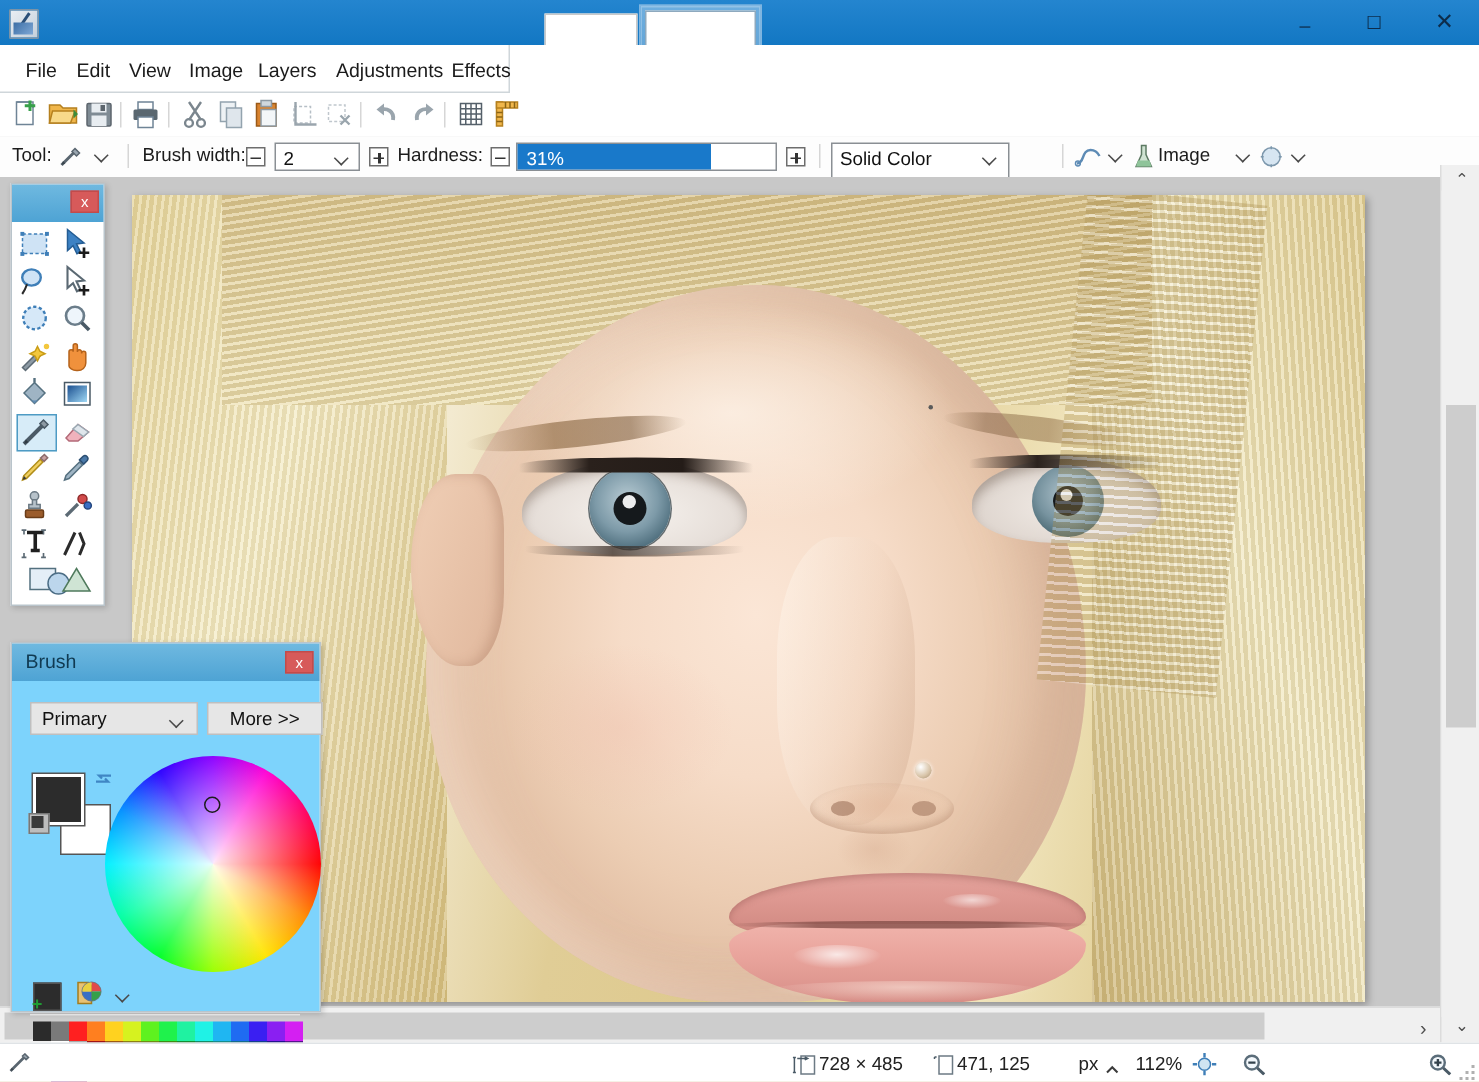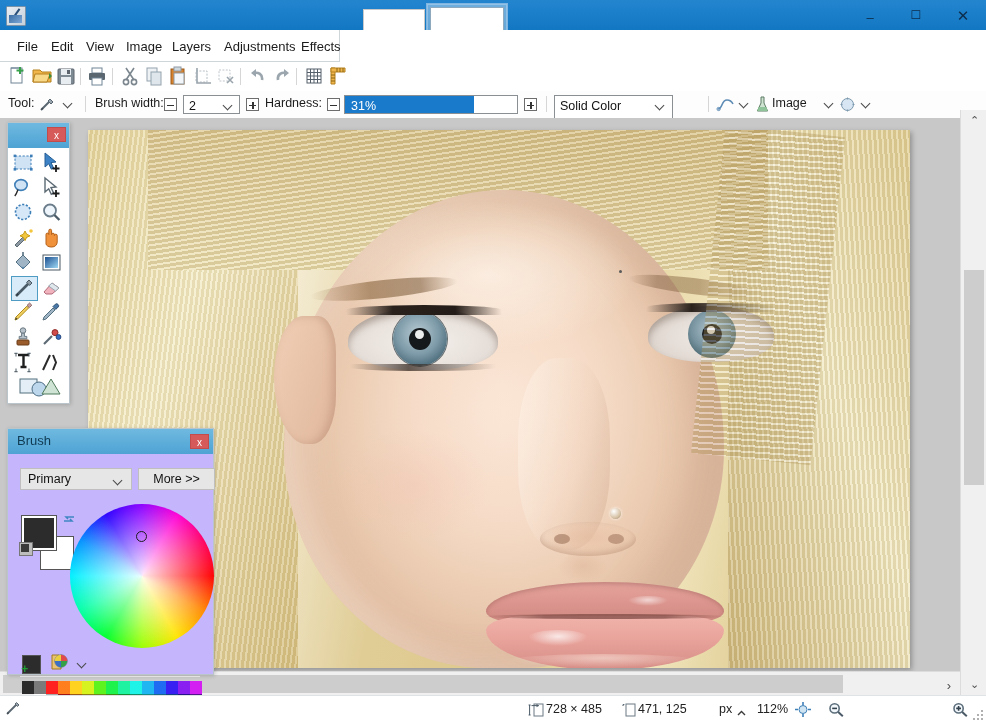--- a/index.html
+++ b/index.html
@@ -120,21 +120,21 @@
   .toolgrid{position:absolute;left:0;top:25px;right:0;bottom:0;padding:2px 0 0 2px;}
   .tool{position:absolute;width:27px;height:25px;box-sizing:border-box;}
   .tool.sel{border:1px solid #4e9bc4;background:#d7ecf8;}
 
   
   .colorspanel{position:absolute;left:7px;top:428px;width:207px;height:247px;background:#fafafa;
     border:1px solid #b9c4cb;box-sizing:border-box;box-shadow:1px 1px 4px rgba(0,0,0,.18);}
   .colorspanel .cap{position:absolute;left:0;top:0;right:0;height:25px;
     background:linear-gradient(#6fb9e0,#4ea3d4);}
   .colorspanel .captxt{position:absolute;left:9px;top:4px;color:#103a52;font-size:13px;}
-  .cbody{position:absolute;left:0;top:25px;right:0;bottom:0;background:#c4b5fd;}
+  .cbody{position:absolute;left:0;top:25px;right:0;bottom:0;background:#7dd3fc;}
   .btnish{position:absolute;box-sizing:border-box;background:#e6e6e6;border:1px solid #bfbfbf;
     font-size:12.5px;color:#111;text-align:center;cursor:default;}
   .sw-primary{position:absolute;left:14px;top:62px;width:34px;height:34px;background:#2c2c2c;
     border:2px solid #fff;box-shadow:0 0 0 1px #555;box-sizing:border-box;}
   .sw-secondary{position:absolute;left:32px;top:82px;width:34px;height:34px;background:#fff;
     border:1px solid #555;box-sizing:border-box;}
   .swapicon{position:absolute;left:54px;top:58px;width:14px;height:14px;color:#3f86c4;font-size:12px;}
   .resetbox{position:absolute;left:11px;top:88px;width:14px;height:14px;background:#bdbdbd;
     border:1px solid #777;box-sizing:border-box;}
   .resetbox i{position:absolute;left:1px;top:1px;width:8px;height:8px;background:#3a3a3a;}

